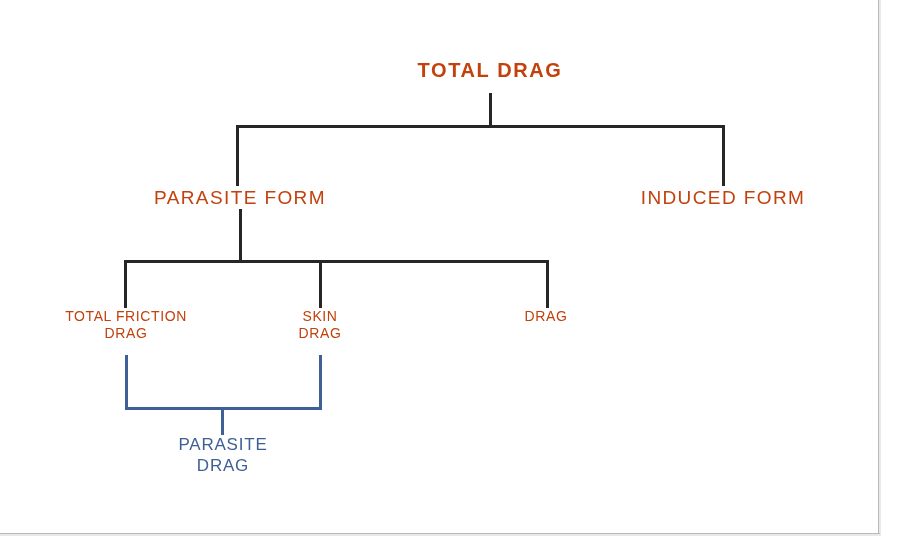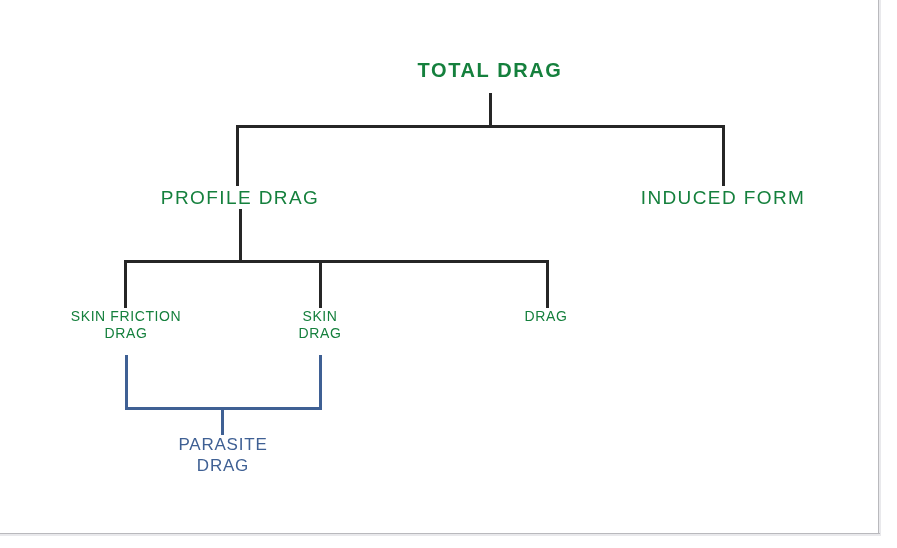--- a/index.html
+++ b/index.html
@@ -57,21 +57,21 @@
   
   .canvas {
     position: absolute;
     inset: 0;
   }
 
   
   .node {
     position: absolute;
     text-align: center;
-    color: #15803d;
+    color: #c2410c;
     white-space: nowrap;
     line-height: 1.22;
   }
 
   .node-root {
     font-size: 20px;
     font-weight: bold;
     letter-spacing: 1.6px;
   }
 
@@ -147,29 +147,29 @@
 
     <div class="ln-blue" style="left:125px; top:407px; width:197px; height:3px;"></div>
 
     <div class="ln-blue" style="left:221px; top:407px; width:3px; height:28px;"></div>
 
     <div class="node node-root" style="left:390px; top:58px; width:200px;">
       <span>TOTAL DRAG</span>
     </div>
 
     <div class="node node-l2" style="left:140px; top:186px; width:200px;">
-      <span>PROFILE DRAG</span>
+      <span>PARASITE FORM</span>
     </div>
 
     <div class="node node-l2" style="left:627px; top:186px; width:192px;">
       <span>INDUCED FORM</span>
     </div>
 
     <div class="node node-l3" style="left:50px; top:308px; width:152px;">
-      <span>SKIN  FRICTION</span>
+      <span>TOTAL  FRICTION</span>
       <span>DRAG</span>
     </div>
 
     <div class="node node-l3" style="left:270px; top:308px; width:100px;">
       <span>SKIN</span>
       <span>DRAG</span>
     </div>
 
     <div class="node node-l3" style="left:470px; top:308px; width:152px;">
       <span>DRAG</span>

